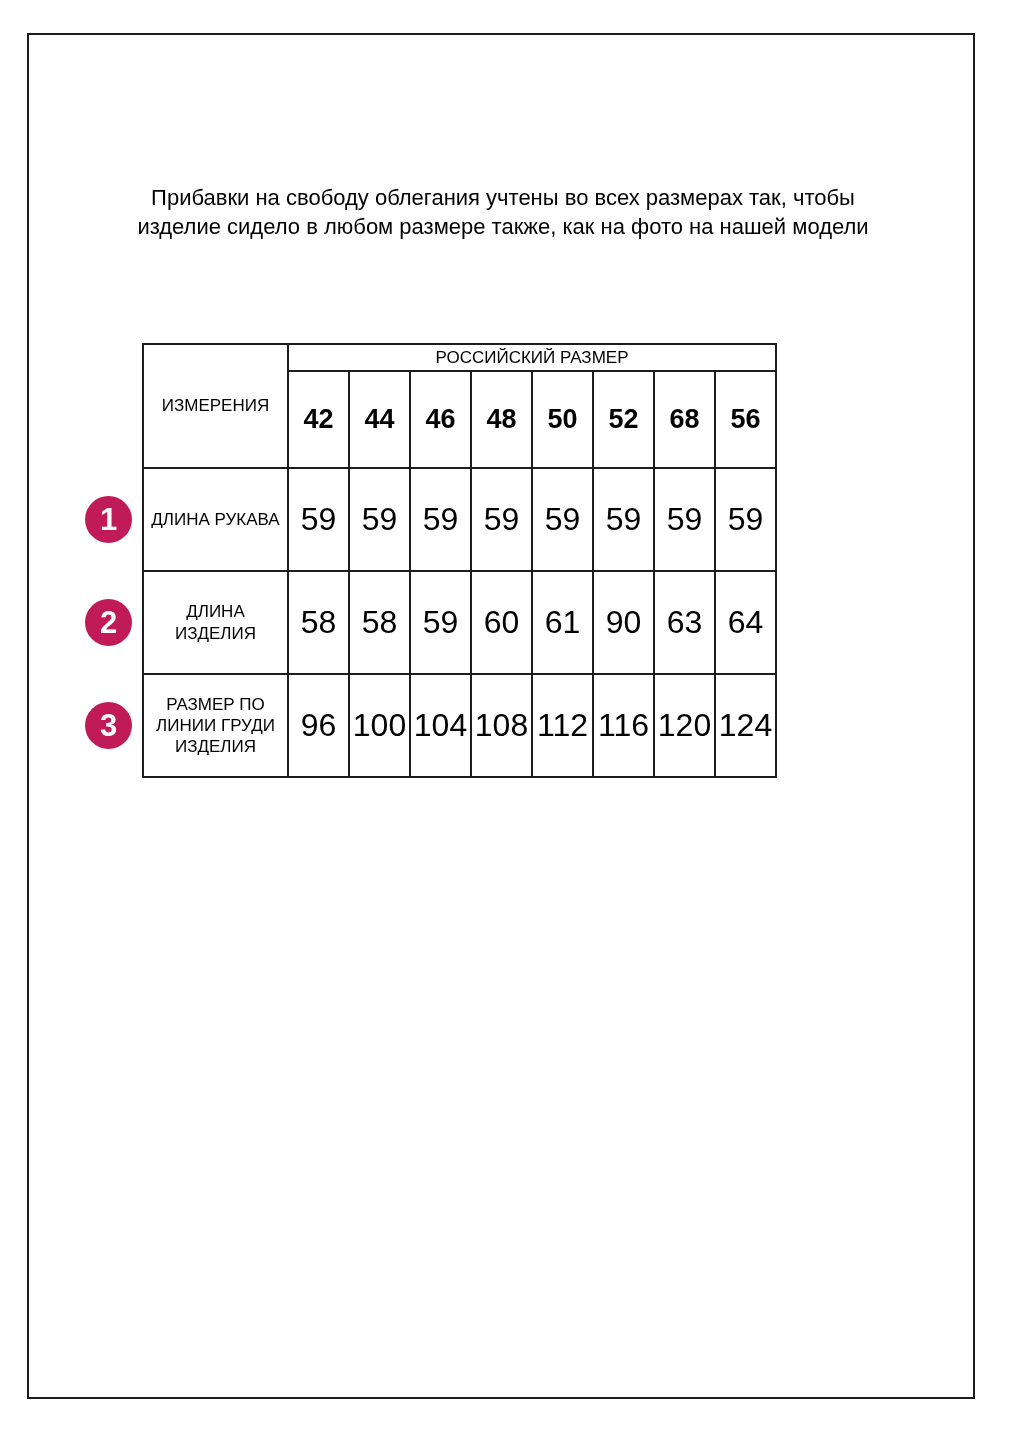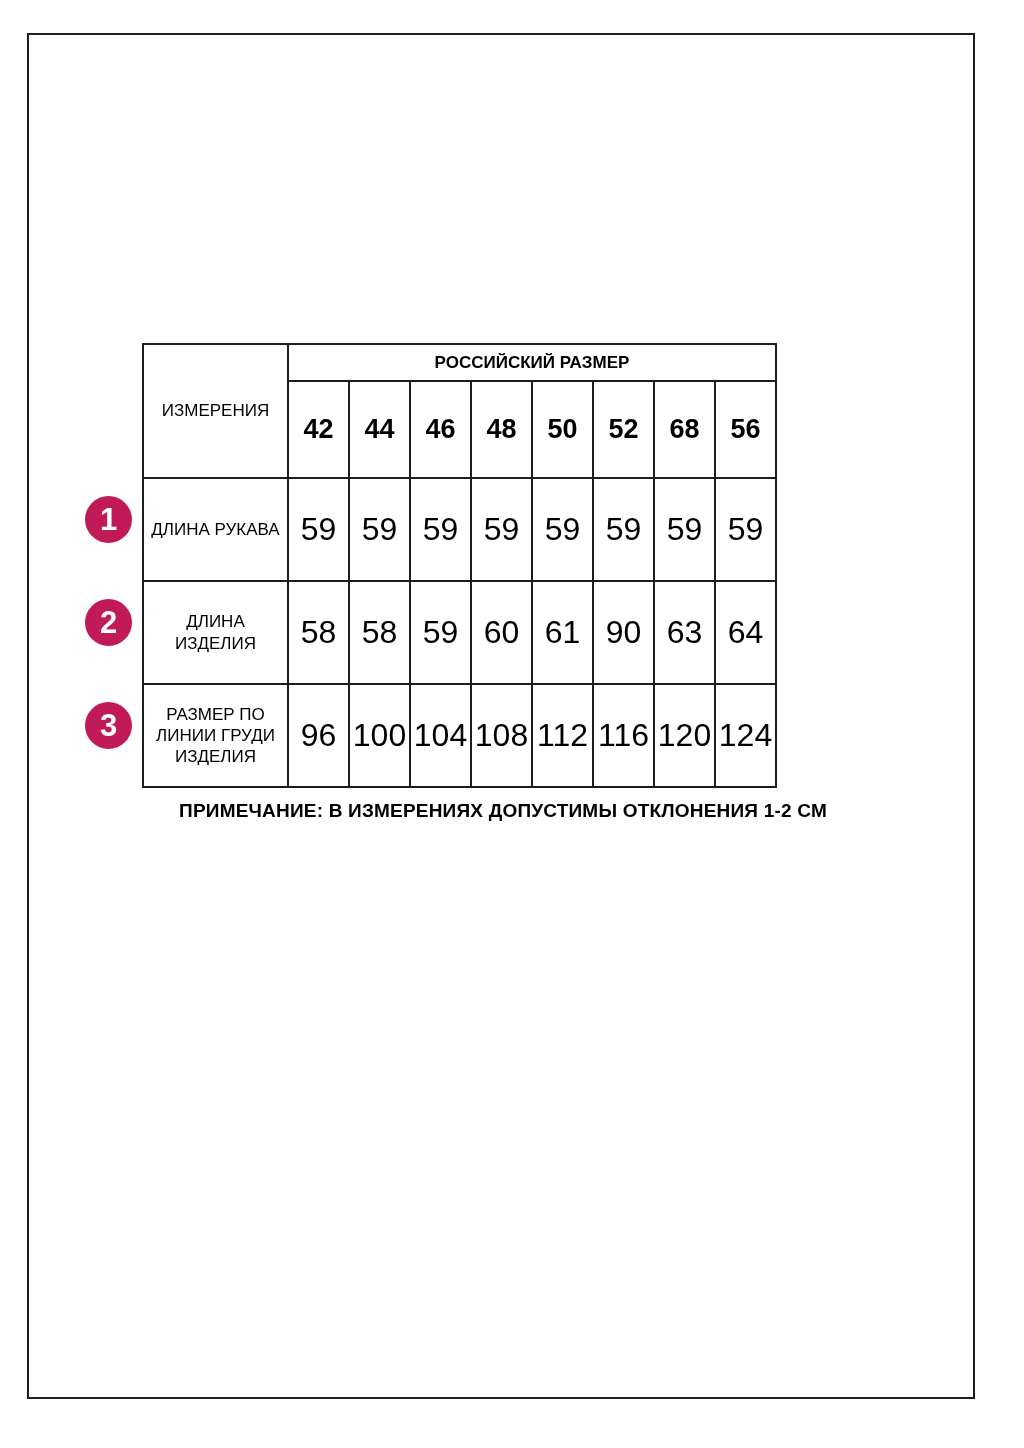--- a/index.html
+++ b/index.html
@@ -94,23 +94,23 @@
     vertical-align: middle;
     padding: 0;
     box-sizing: border-box;
   }
   td.corner {
     width: 145px;
     font-size: 17px;
     font-weight: 400;
   }
   td.group-header {
-    height: 37px;
+    height: 27px;
     font-size: 17px;
-    font-weight: 700;
+    font-weight: 400;
   }
   tr.sizes-row td {
     width: 61px;
     height: 97px;
     font-size: 27px;
     font-weight: 700;
   }
   tr.data-row td {
     height: 103px;
     font-size: 32px;
@@ -150,20 +150,21 @@
   }
 </style>
 </head>
 <body>
 
 <div class="canvas">
   <div class="page">
 
 
 
+    <p class="desc">Прибавки на свободу облегания учтены во всех размерах так, чтобы изделие сидело в любом размере также, как на фото на нашей модели</p>
 
     <div class="table-zone">
 
       <div class="badge b1">1</div>
       <div class="badge b2">2</div>
       <div class="badge b3">3</div>
 
       <table class="size-table">
         <tbody>
             <tr>
@@ -209,17 +210,16 @@
           <td>104</td>
           <td>108</td>
           <td>112</td>
           <td>116</td>
           <td>120</td>
           <td>124</td>
         </tr>
       </tbody>
         </table>
 
-      <div class="note">ПРИМЕЧАНИЕ: В ИЗМЕРЕНИЯХ ДОПУСТИМЫ ОТКЛОНЕНИЯ 1-2 СМ</div>
     </div>
 
   </div>
 </div>
 
 </body></html>

